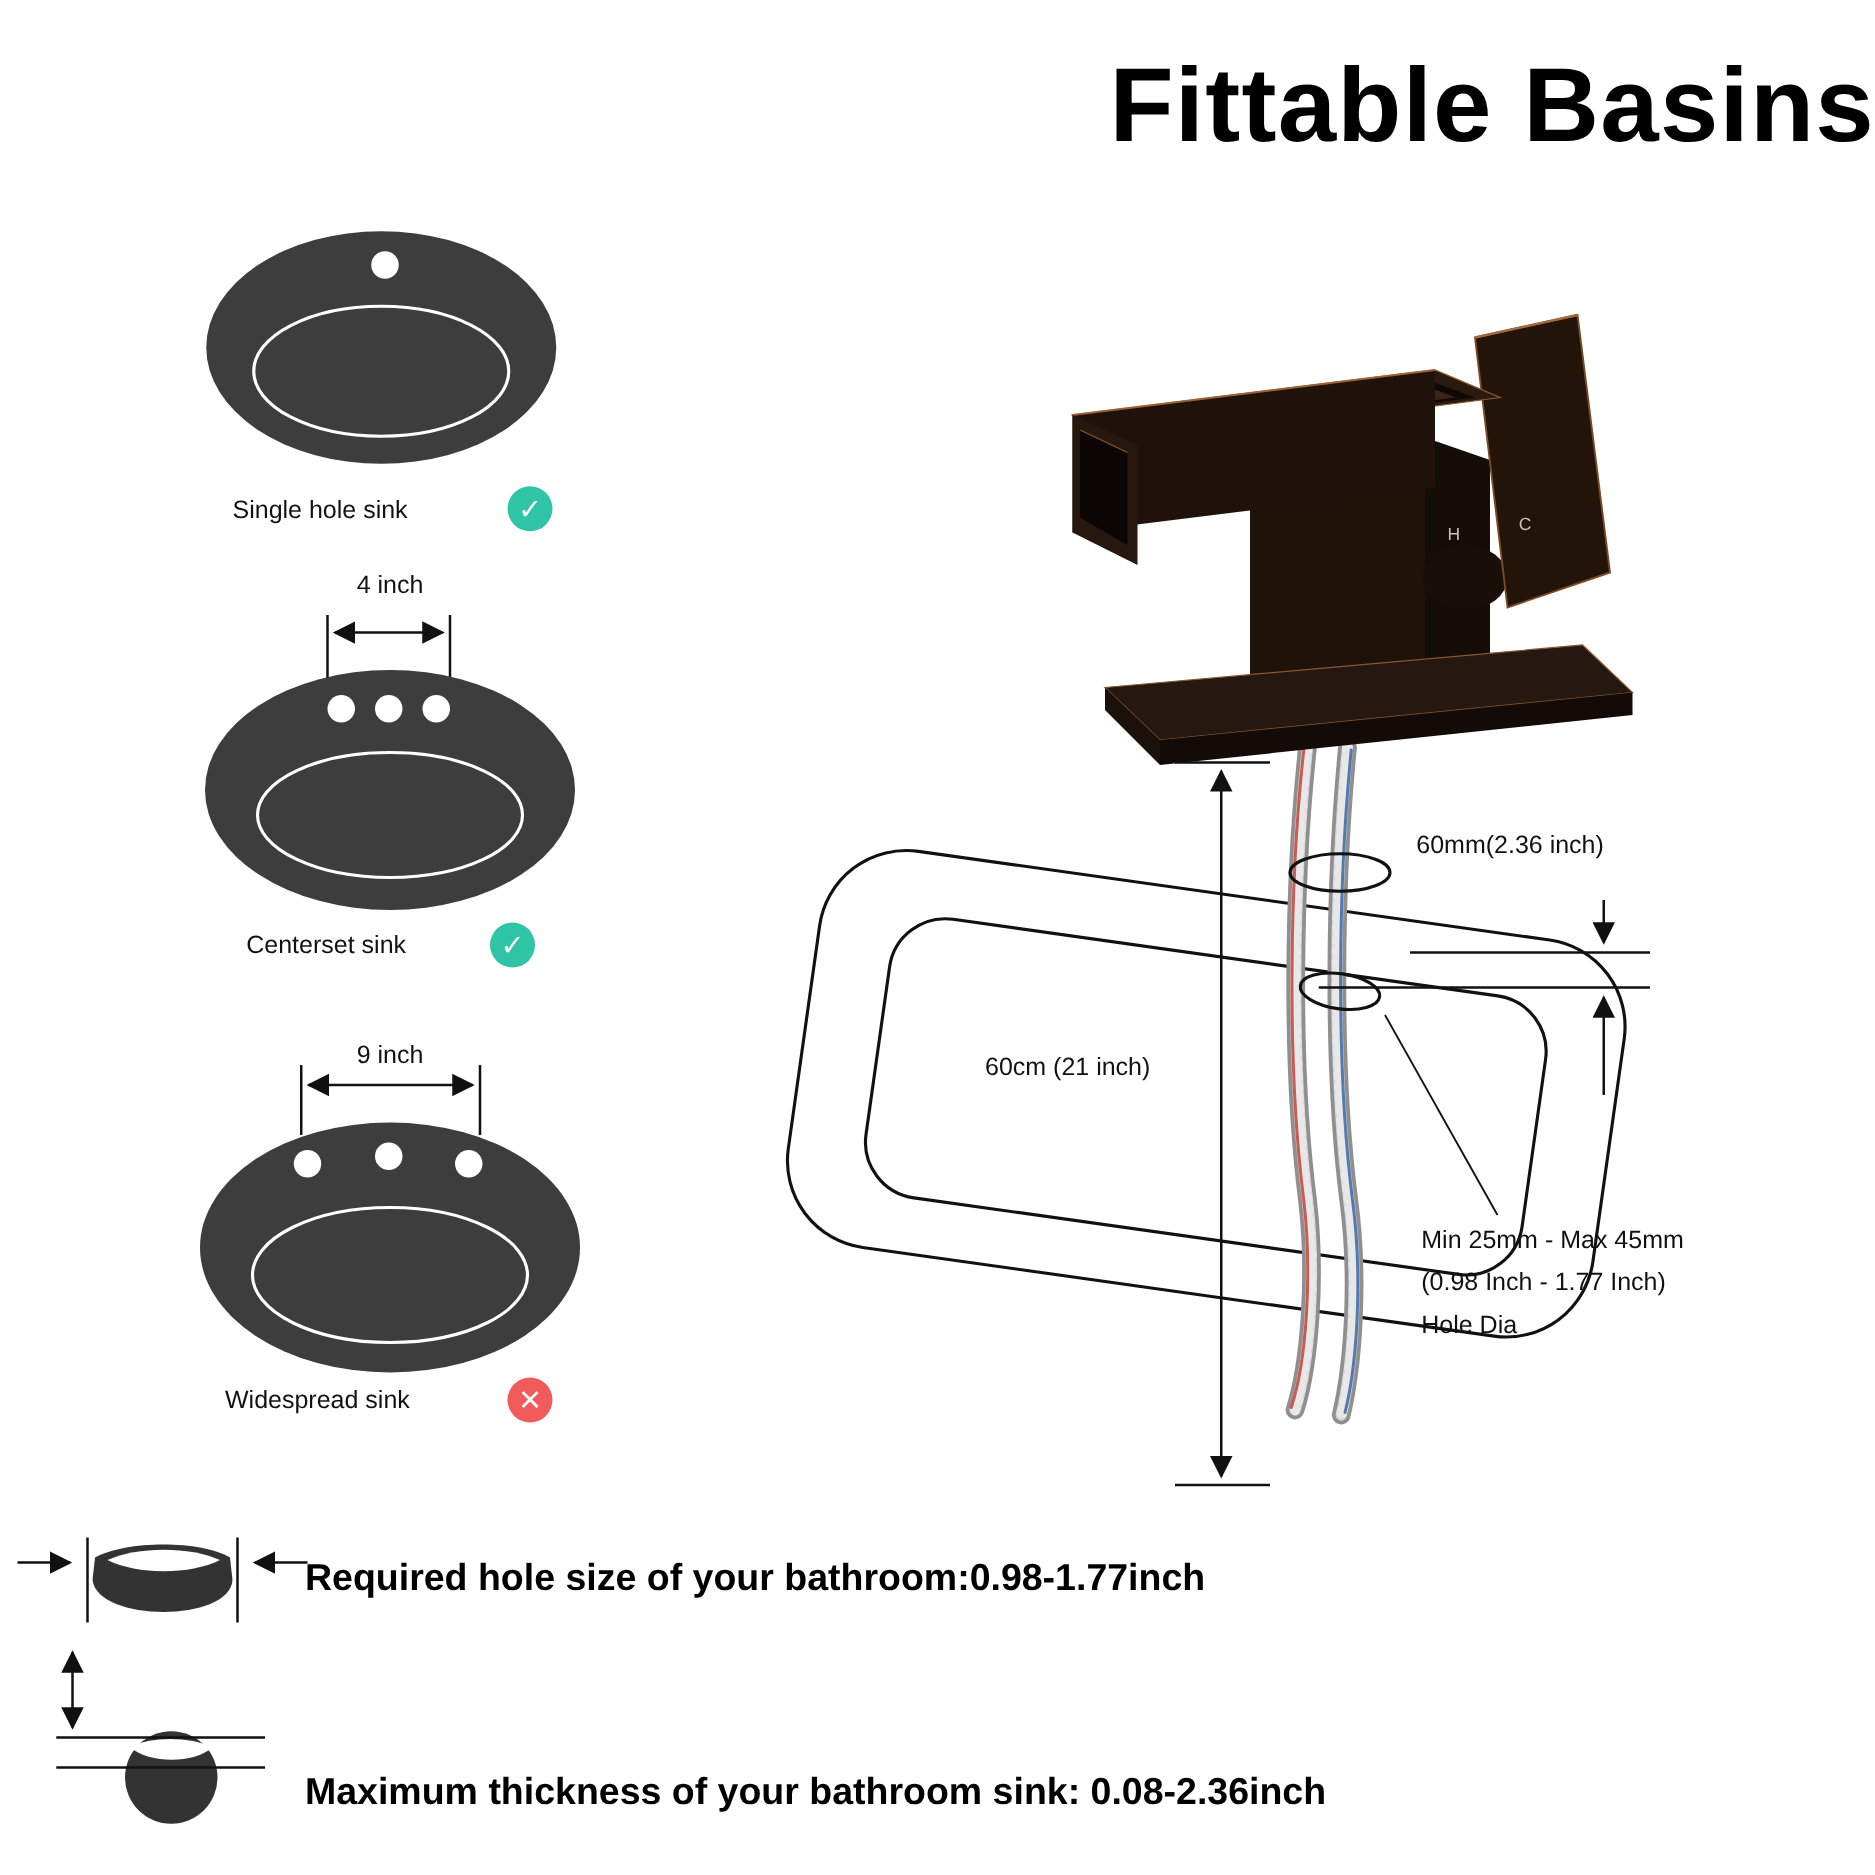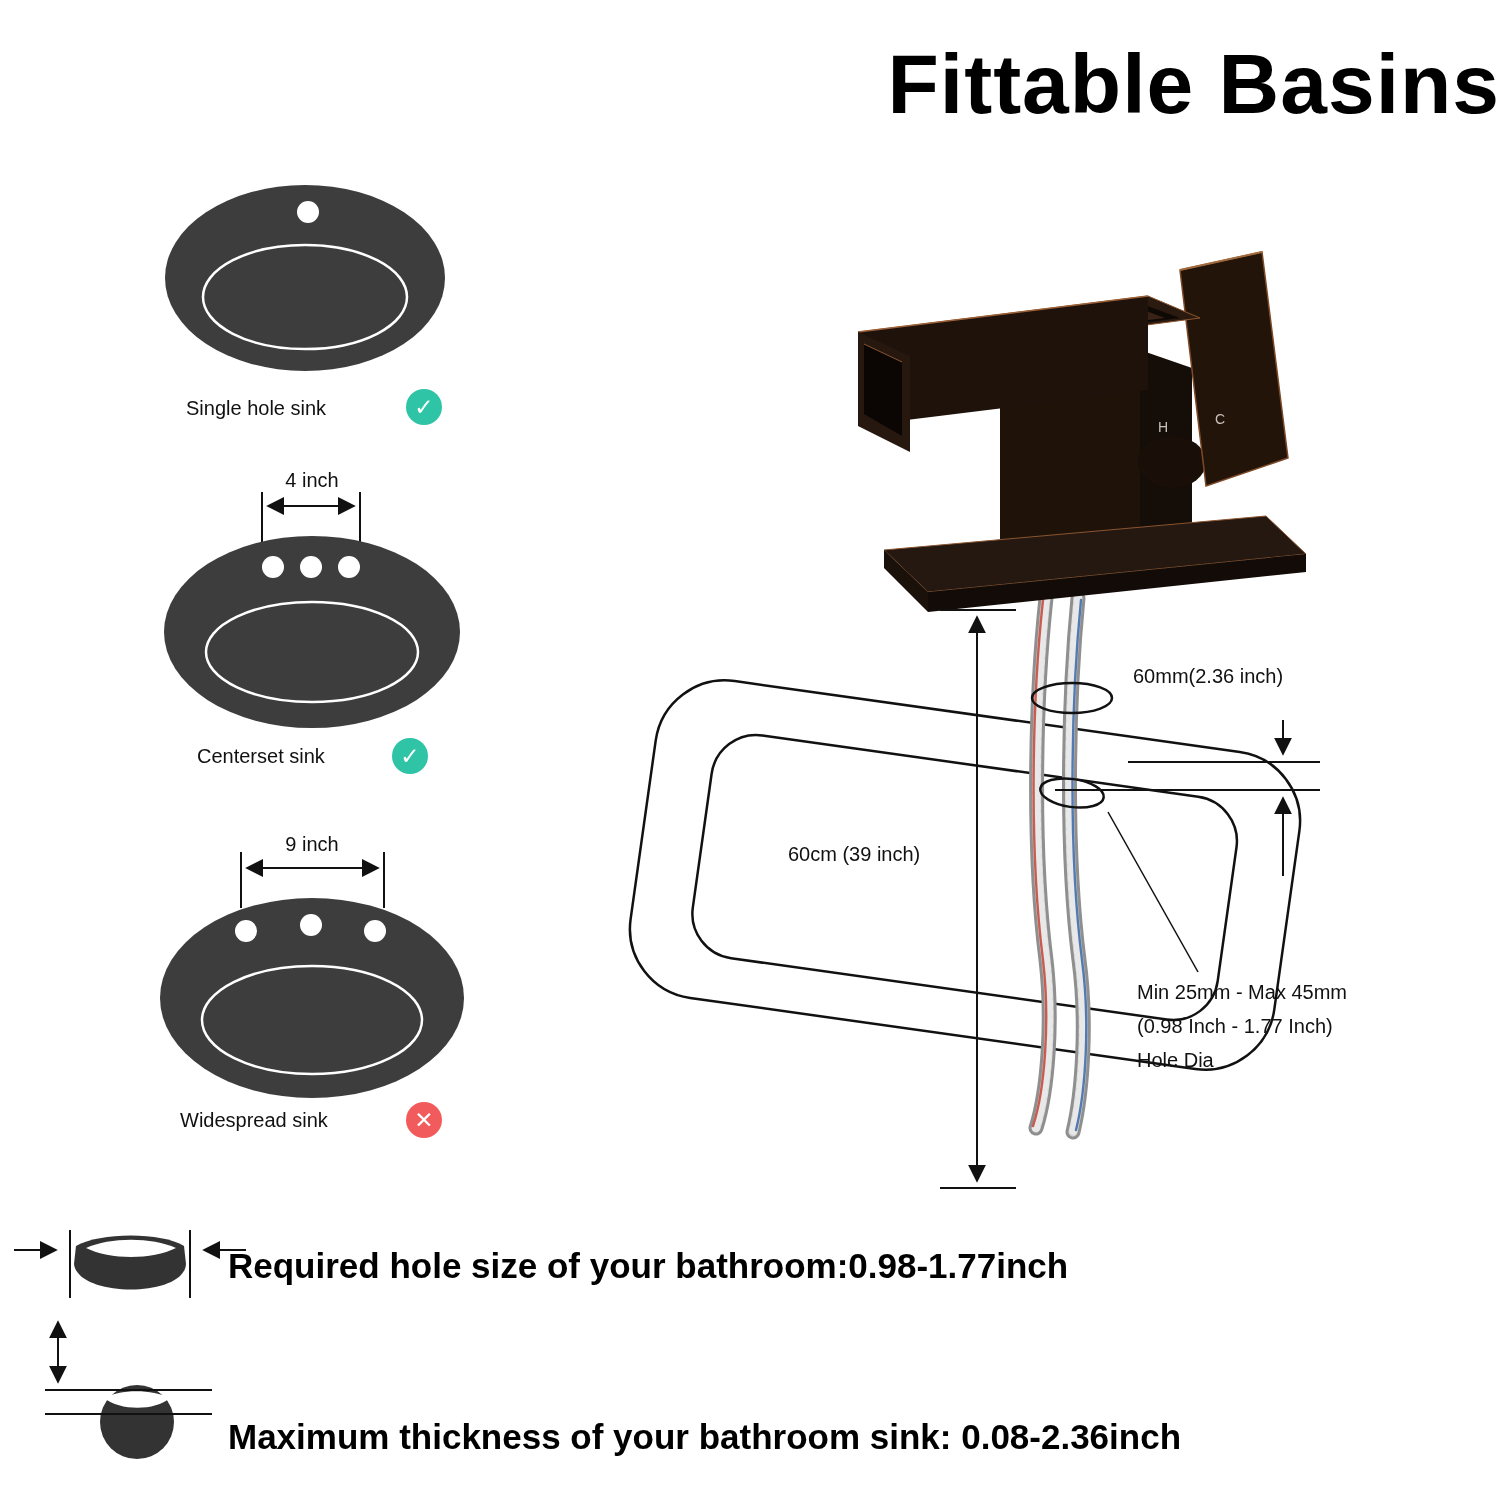--- a/index.html
+++ b/index.html
@@ -7,21 +7,21 @@
     position:relative;width:1500px;height:1500px;background:#fff;overflow:hidden;
     font-family:"Liberation Sans","DejaVu Sans",sans-serif;color:#111;
   }
   .title{
     position:absolute;top:36px;left:0;width:1500px;text-align:right;
     font-size:84px;font-weight:bold;letter-spacing:1px;color:#000;
   }
   .art{position:absolute;left:0;top:0;width:1500px;height:1500px;pointer-events:none;}
   .label{position:absolute;font-size:20px;line-height:32px;color:#111;white-space:nowrap;}
   .label.center{text-align:center;}
-  .note{position:absolute;font-size:35px;font-weight:bold;color:#000;white-space:nowrap;}
+  .note{position:absolute;font-size:30px;font-weight:bold;color:#000;white-space:nowrap;margin-left:16px;}
   .status{
     position:absolute;width:36px;height:36px;border-radius:50%;
     display:flex;align-items:center;justify-content:center;
     color:#fff;font-size:23px;font-weight:bold;
   }
   .status.check{background:#2EC4A5;}
   .status.cross{background:#F15B5B;}
 </style>
 </head>
 <body>
@@ -150,29 +150,29 @@
       <line x1="45" y1="1390" x2="212" y2="1390" stroke="#111" stroke-width="2"></line>
       <line x1="45" y1="1414" x2="212" y2="1414" stroke="#111" stroke-width="2"></line>
     </g>
   </svg>
 
   <div class="title">Fittable Basins</div>
 
   <div class="label" style="left:186px;top:392px">Single hole sink</div>
   <span class="status check" style="left:406px;top:389px">✓</span>
 
-  <div class="label center" style="left:253px;top:464px;width:118px">4 inch</div>
+  <div class="label center" style="left:253px;top:452px;width:118px">4 inch</div>
   <div class="label" style="left:197px;top:740px">Centerset sink</div>
   <span class="status check" style="left:392px;top:738px">✓</span>
 
   <div class="label center" style="left:253px;top:828px;width:118px">9 inch</div>
   <div class="label" style="left:180px;top:1104px">Widespread sink</div>
   <span class="status cross" style="left:406px;top:1102px">✕</span>
 
   <div class="label" style="left:1133px;top:660px">60mm(2.36 inch)</div>
-  <div class="label" style="left:788px;top:838px">60cm (39 inch)</div>
+  <div class="label" style="left:788px;top:838px">60cm (21 inch)</div>
   <div class="label" style="left:1137px;top:976px">Min 25mm - Max 45mm</div>
   <div class="label" style="left:1137px;top:1010px">(0.98 Inch - 1.77 Inch)</div>
   <div class="label" style="left:1137px;top:1044px">Hole Dia</div>
 
   <div class="note" style="left:228px;top:1246px">Required hole size of your bathroom:0.98-1.77inch</div>
   <div class="note" style="left:228px;top:1417px">Maximum thickness of your bathroom sink: 0.08-2.36inch</div>
 </div>
 
 </body></html>

